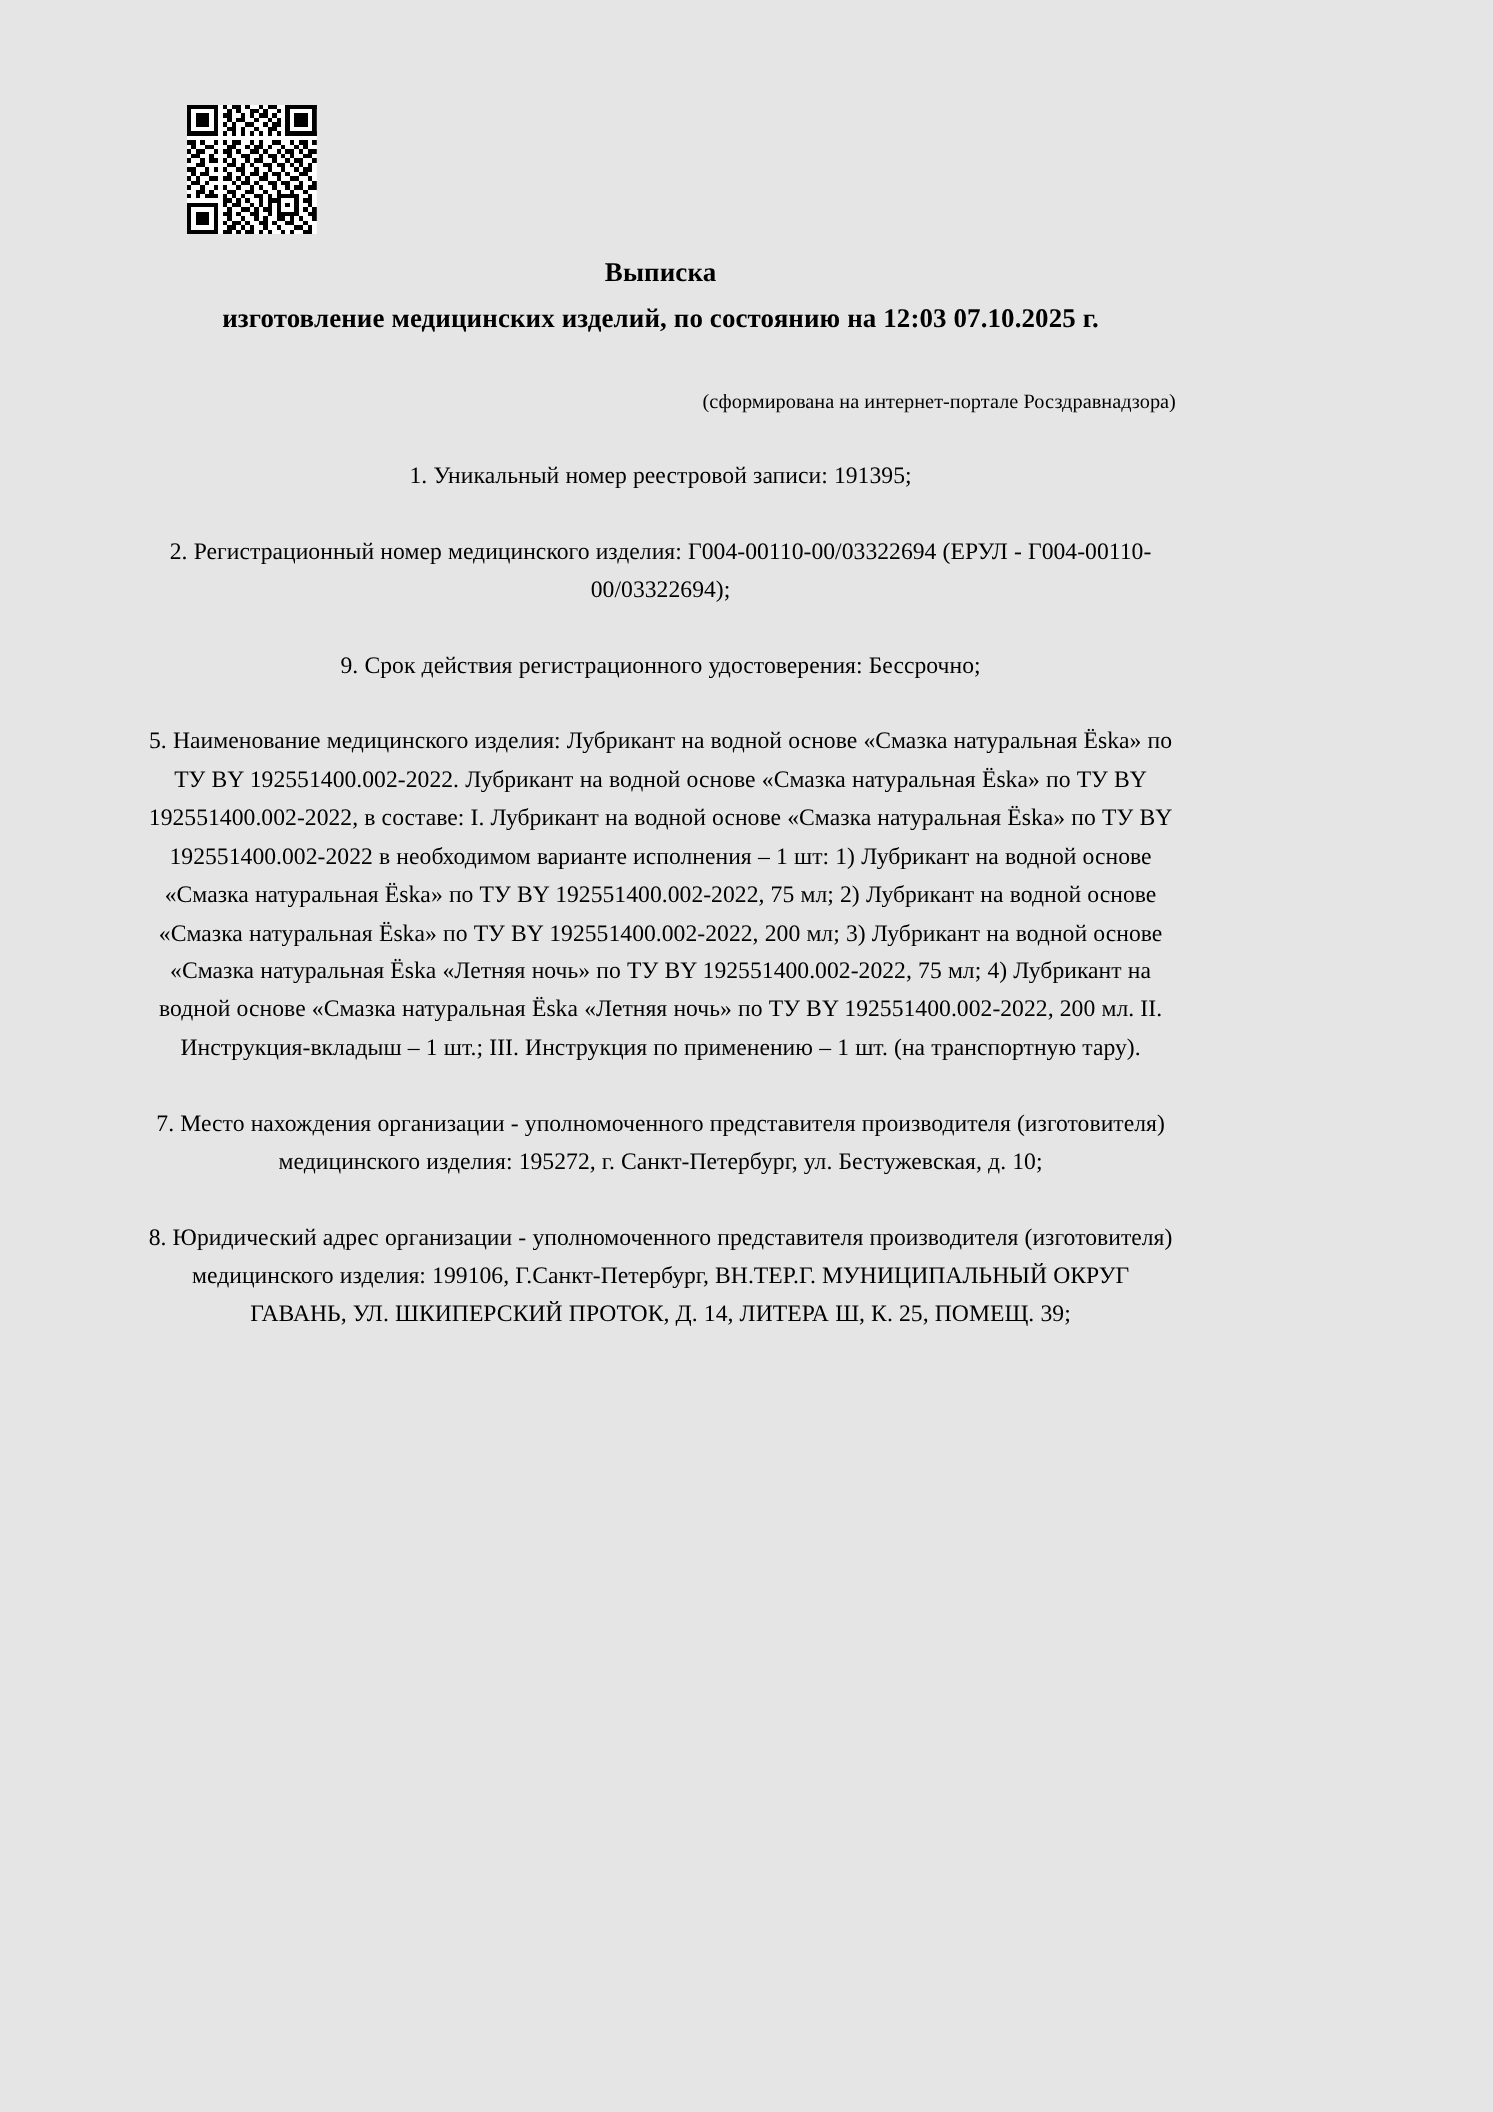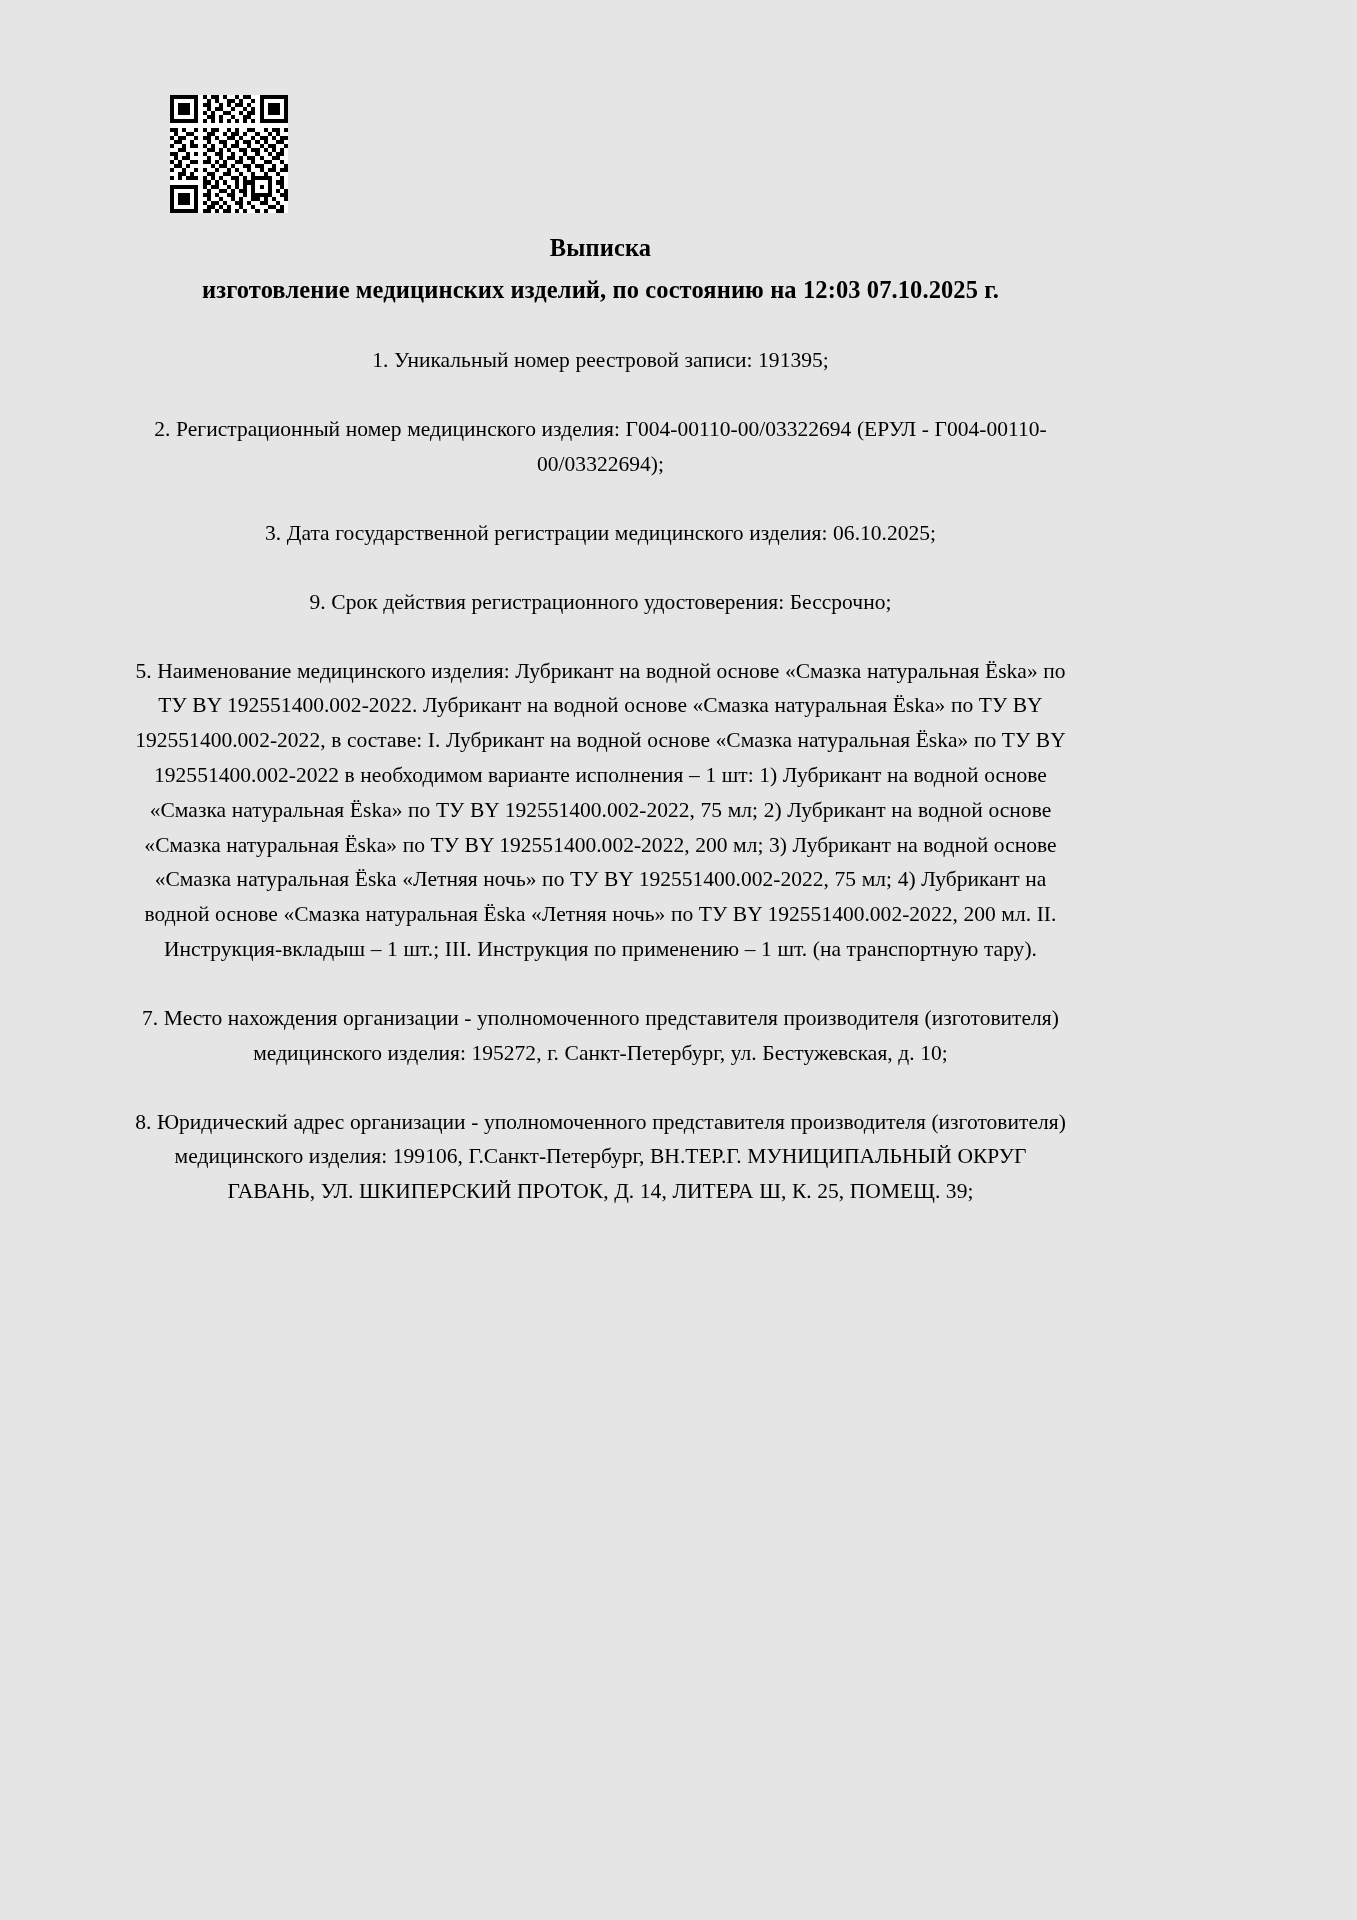--- a/index.html
+++ b/index.html
@@ -345,25 +345,25 @@
     </svg>
   </div>
 
   <div class="content">
 
     <div class="doc-title">
       <span class="tline title-line-1">Выписка</span>
       <span class="tline">изготовление медицинских изделий, по состоянию на 12:03 07.10.2025 г.</span>
     </div>
 
+    <div class="formed-note">(сформирована на интернет-портале Росздравнадзора)</div>
 
     <div class="clauses">
       <p class="clause">1. Уникальный номер реестровой записи: 191395;</p>
       <p class="clause">2. Регистрационный номер медицинского изделия: Г004-00110-00/03322694 (ЕРУЛ - Г004-00110-00/03322694);</p>
-      <p class="clause">3. Дата государственной регистрации медицинского изделия: 06.10.2025;</p>
       <p class="clause">9. Срок действия регистрационного удостоверения: Бессрочно;</p>
       <p class="clause">5. Наименование медицинского изделия: Лубрикант на водной основе «Смазка натуральная Ëska» по ТУ BY 192551400.002-2022. Лубрикант на водной основе «Смазка натуральная Ëska» по ТУ BY 192551400.002-2022, в составе: I. Лубрикант на водной основе «Смазка натуральная Ëska» по ТУ BY 192551400.002-2022 в необходимом варианте исполнения – 1 шт: 1) Лубрикант на водной основе «Смазка натуральная Ëska» по ТУ BY 192551400.002-2022, 75 мл; 2) Лубрикант на водной основе «Смазка натуральная Ëska» по ТУ BY 192551400.002-2022, 200 мл; 3) Лубрикант на водной основе «Смазка натуральная Ëska «Летняя ночь» по ТУ BY 192551400.002-2022, 75 мл; 4) Лубрикант на водной основе «Смазка натуральная Ëska «Летняя ночь» по ТУ BY 192551400.002-2022, 200 мл. II. Инструкция-вкладыш – 1 шт.; III. Инструкция по применению – 1 шт. (на транспортную тару).</p>
       <p class="clause">7. Место нахождения организации - уполномоченного представителя производителя (изготовителя) медицинского изделия: 195272, г. Санкт-Петербург, ул. Бестужевская, д. 10;</p>
       <p class="clause">8. Юридический адрес организации - уполномоченного представителя производителя (изготовителя) медицинского изделия: 199106, Г.Санкт-Петербург, ВН.ТЕР.Г. МУНИЦИПАЛЬНЫЙ ОКРУГ ГАВАНЬ, УЛ. ШКИПЕРСКИЙ ПРОТОК, Д. 14, ЛИТЕРА Ш, К. 25, ПОМЕЩ. 39;</p>
     </div>
 
   </div>
 </div>
 
 </body></html>

